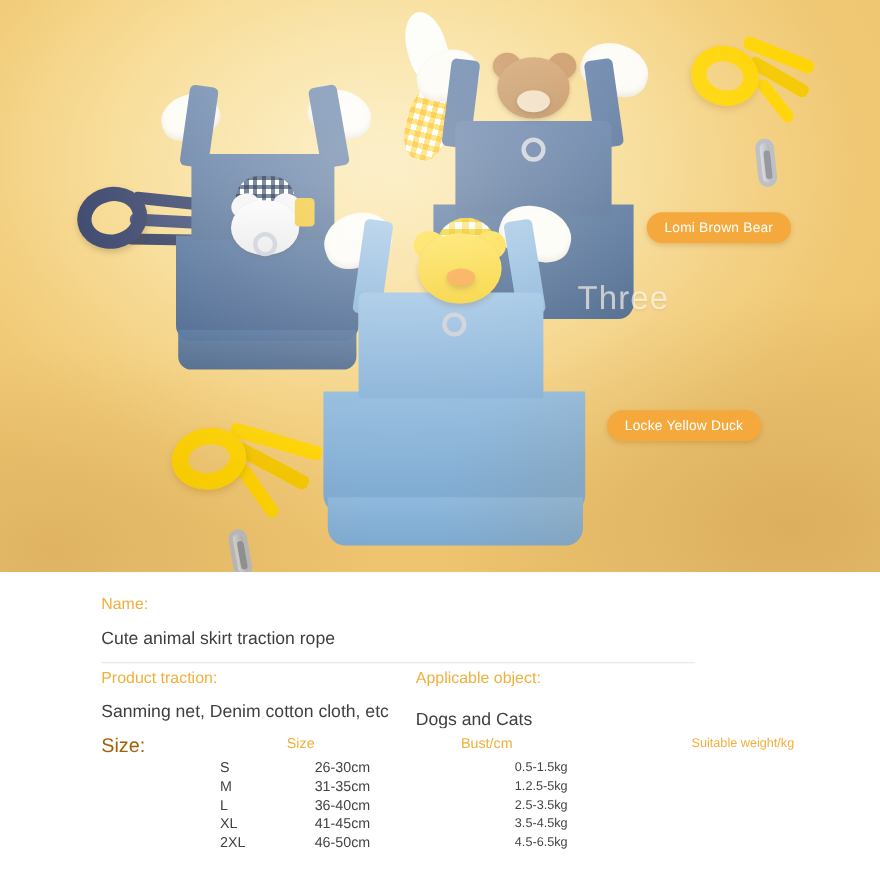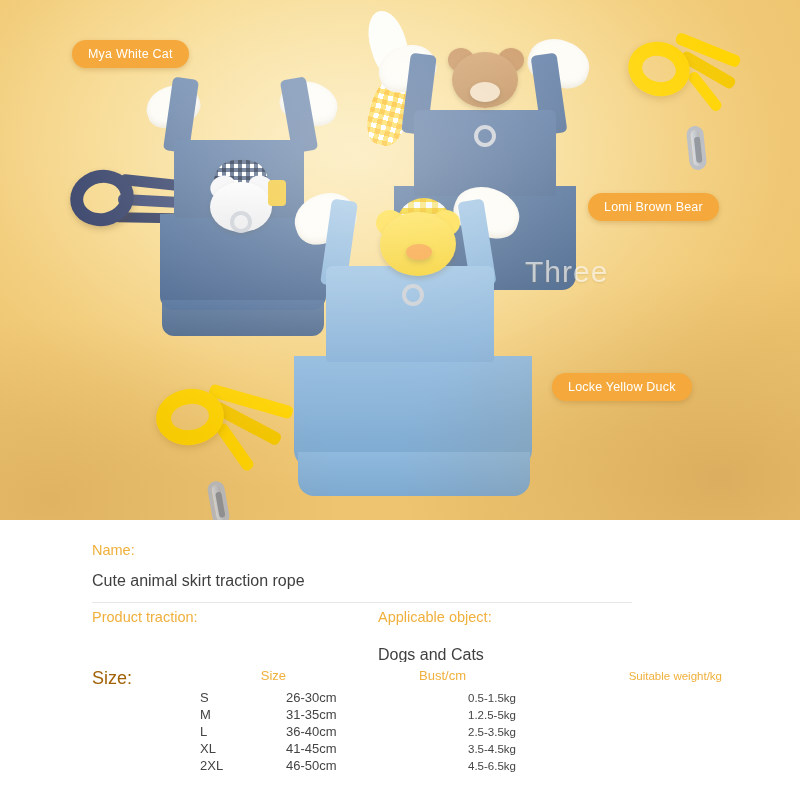--- a/index.html
+++ b/index.html
@@ -303,34 +303,34 @@
       <div class="plush-head"></div>
       <div class="plush-head beak"></div>
       <div class="band"></div>
       <div class="ring"></div>
     </div>
 
     <div class="hero-vignette"></div>
 
     <div class="watermark">Three</div>
 
-    <div class="pill pill-cat">Mya White Cat</div>
     <div class="pill pill-bear">Lomi Brown Bear</div>
     <div class="pill pill-duck">Locke Yellow Duck</div>
   </div>
 
   <div class="spec">
     <div class="spec-grid">
       <div class="spec-cell">
         <div class="spec-label">Name:</div>
         <div class="spec-value">Cute animal skirt traction rope</div>
       </div>
       <div class="spec-rule"></div>
       <div class="spec-cell">
         <div class="spec-label">Product traction:</div>
+        <div class="spec-value">Sanming net, Denim cotton cloth, etc</div>
       </div>
       <div class="spec-cell right">
         <div class="spec-label">Applicable object:</div>
         <div class="spec-value" style="max-width:110px;margin-top:19px;">Dogs and Cats Universal</div>
       </div>
       <div class="spec-rule"></div>
     </div>
   </div>
 
   <div class="sizes">

